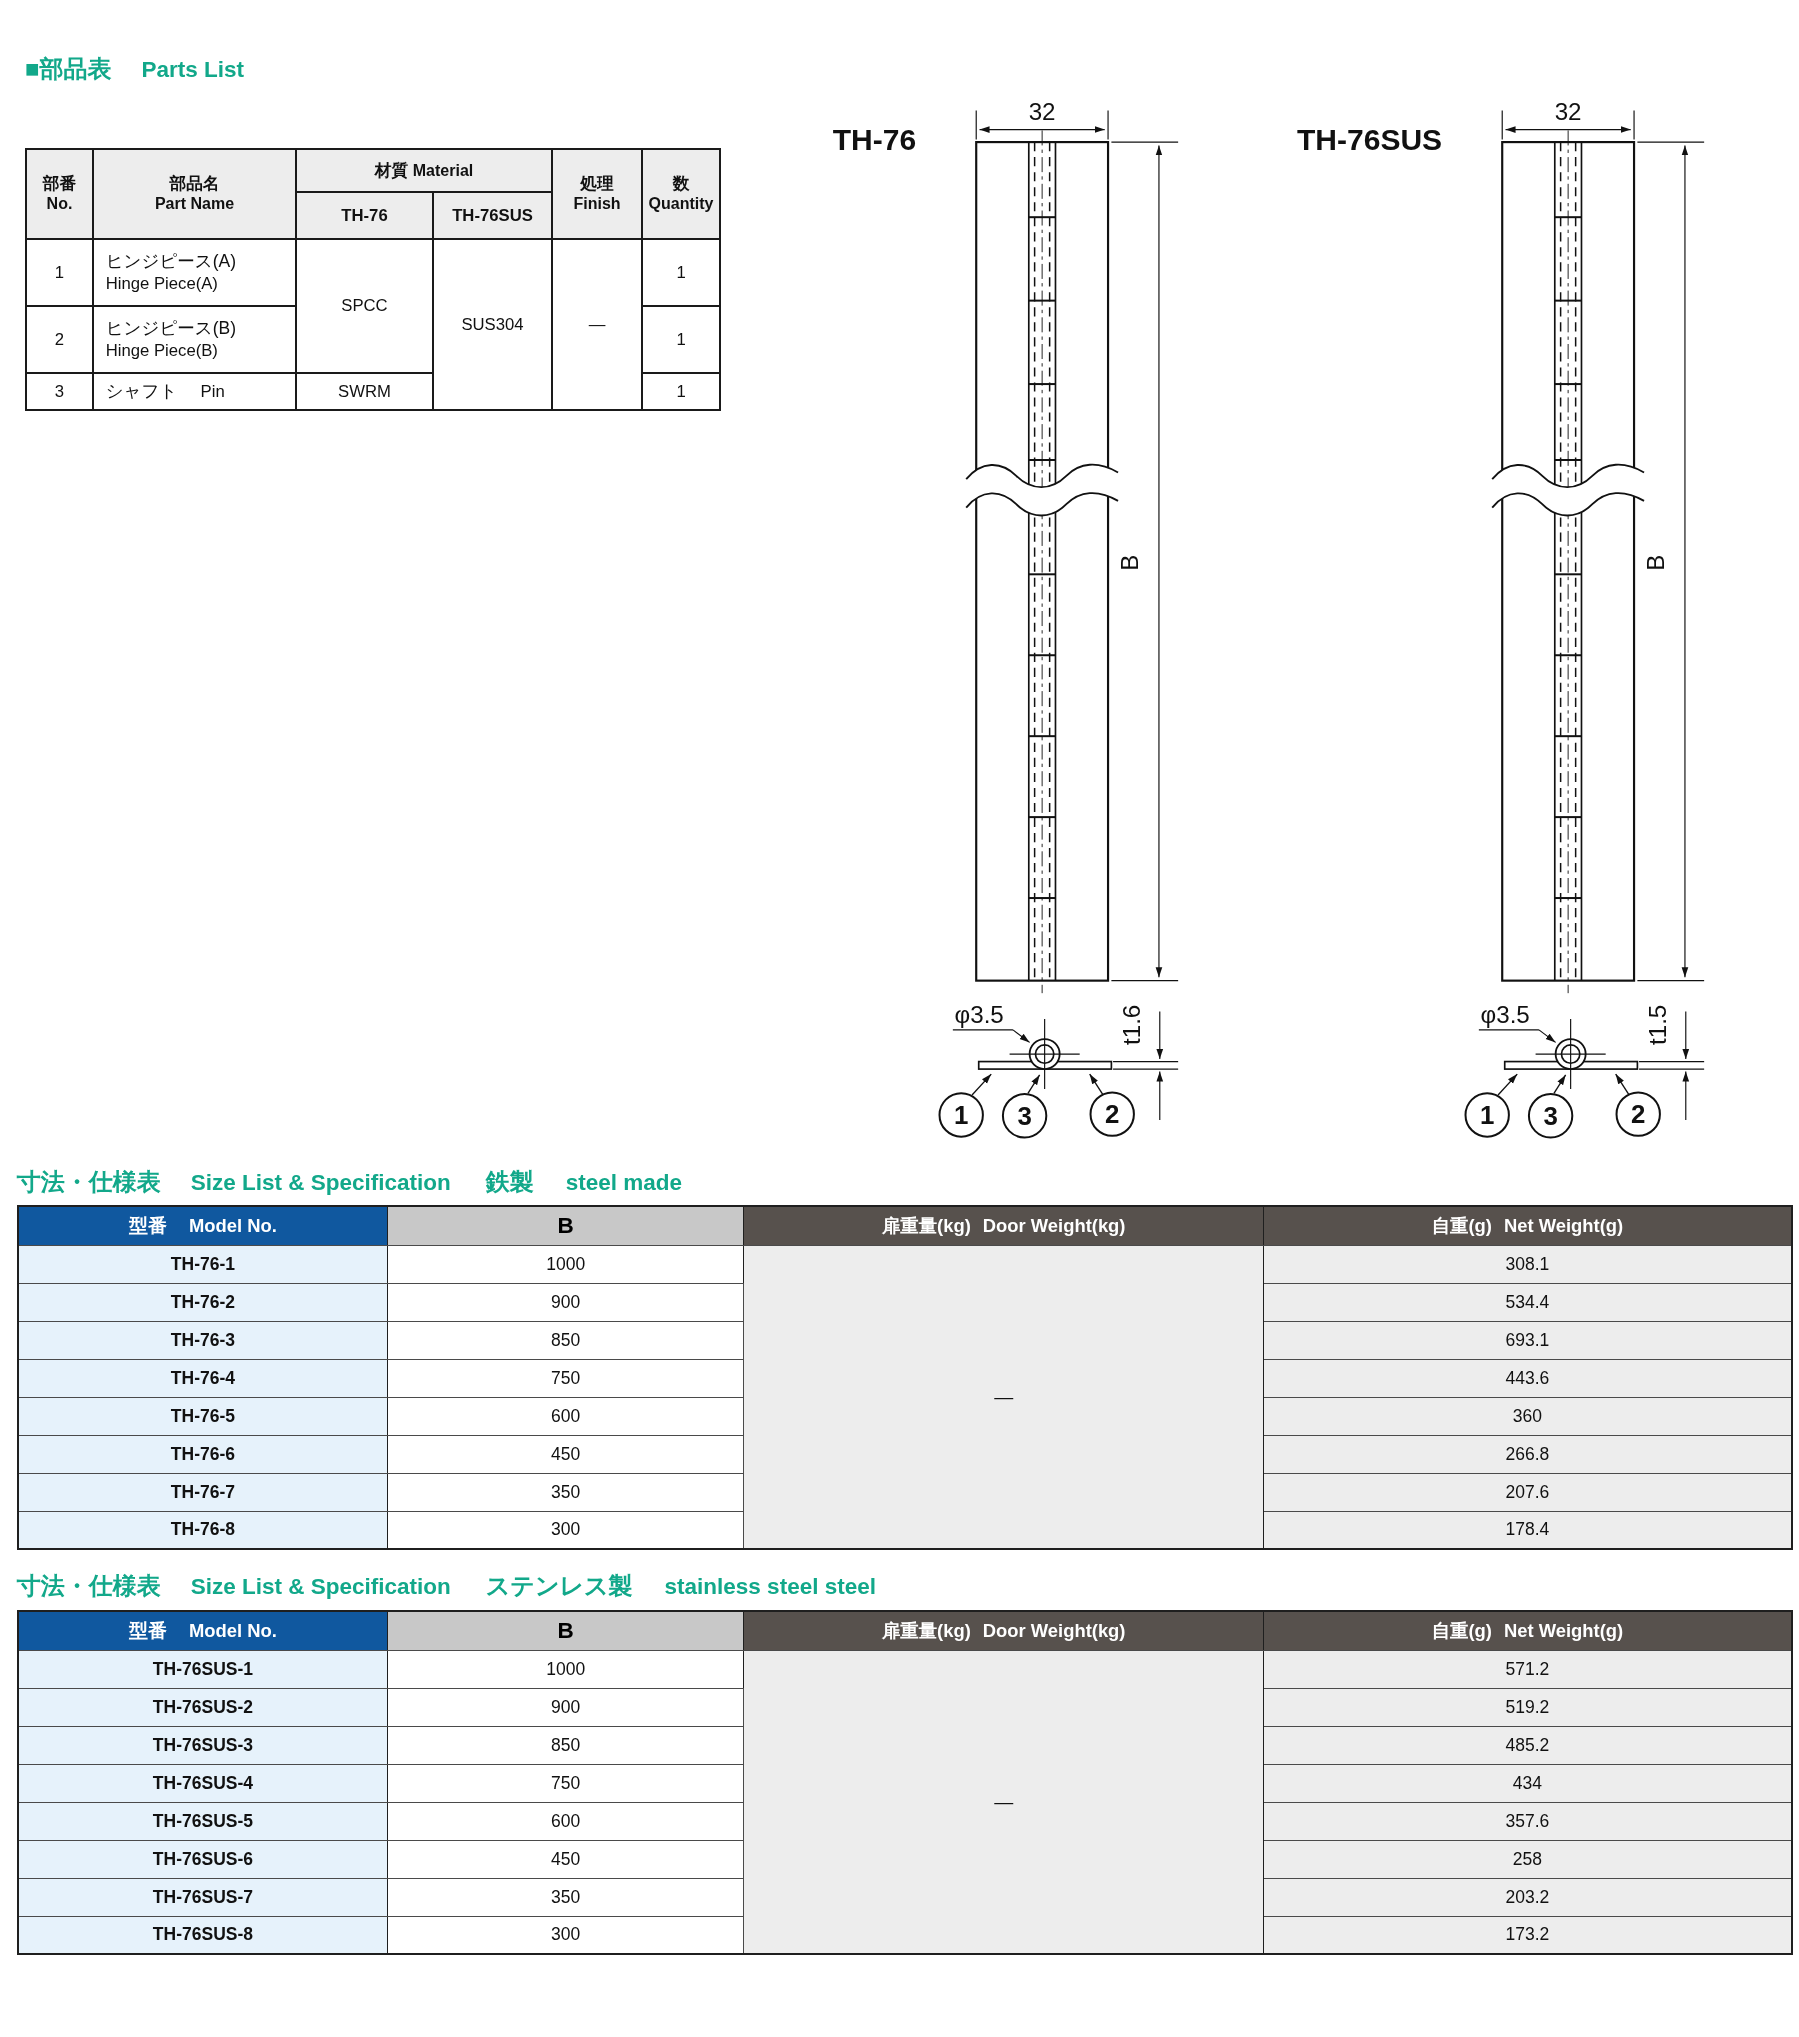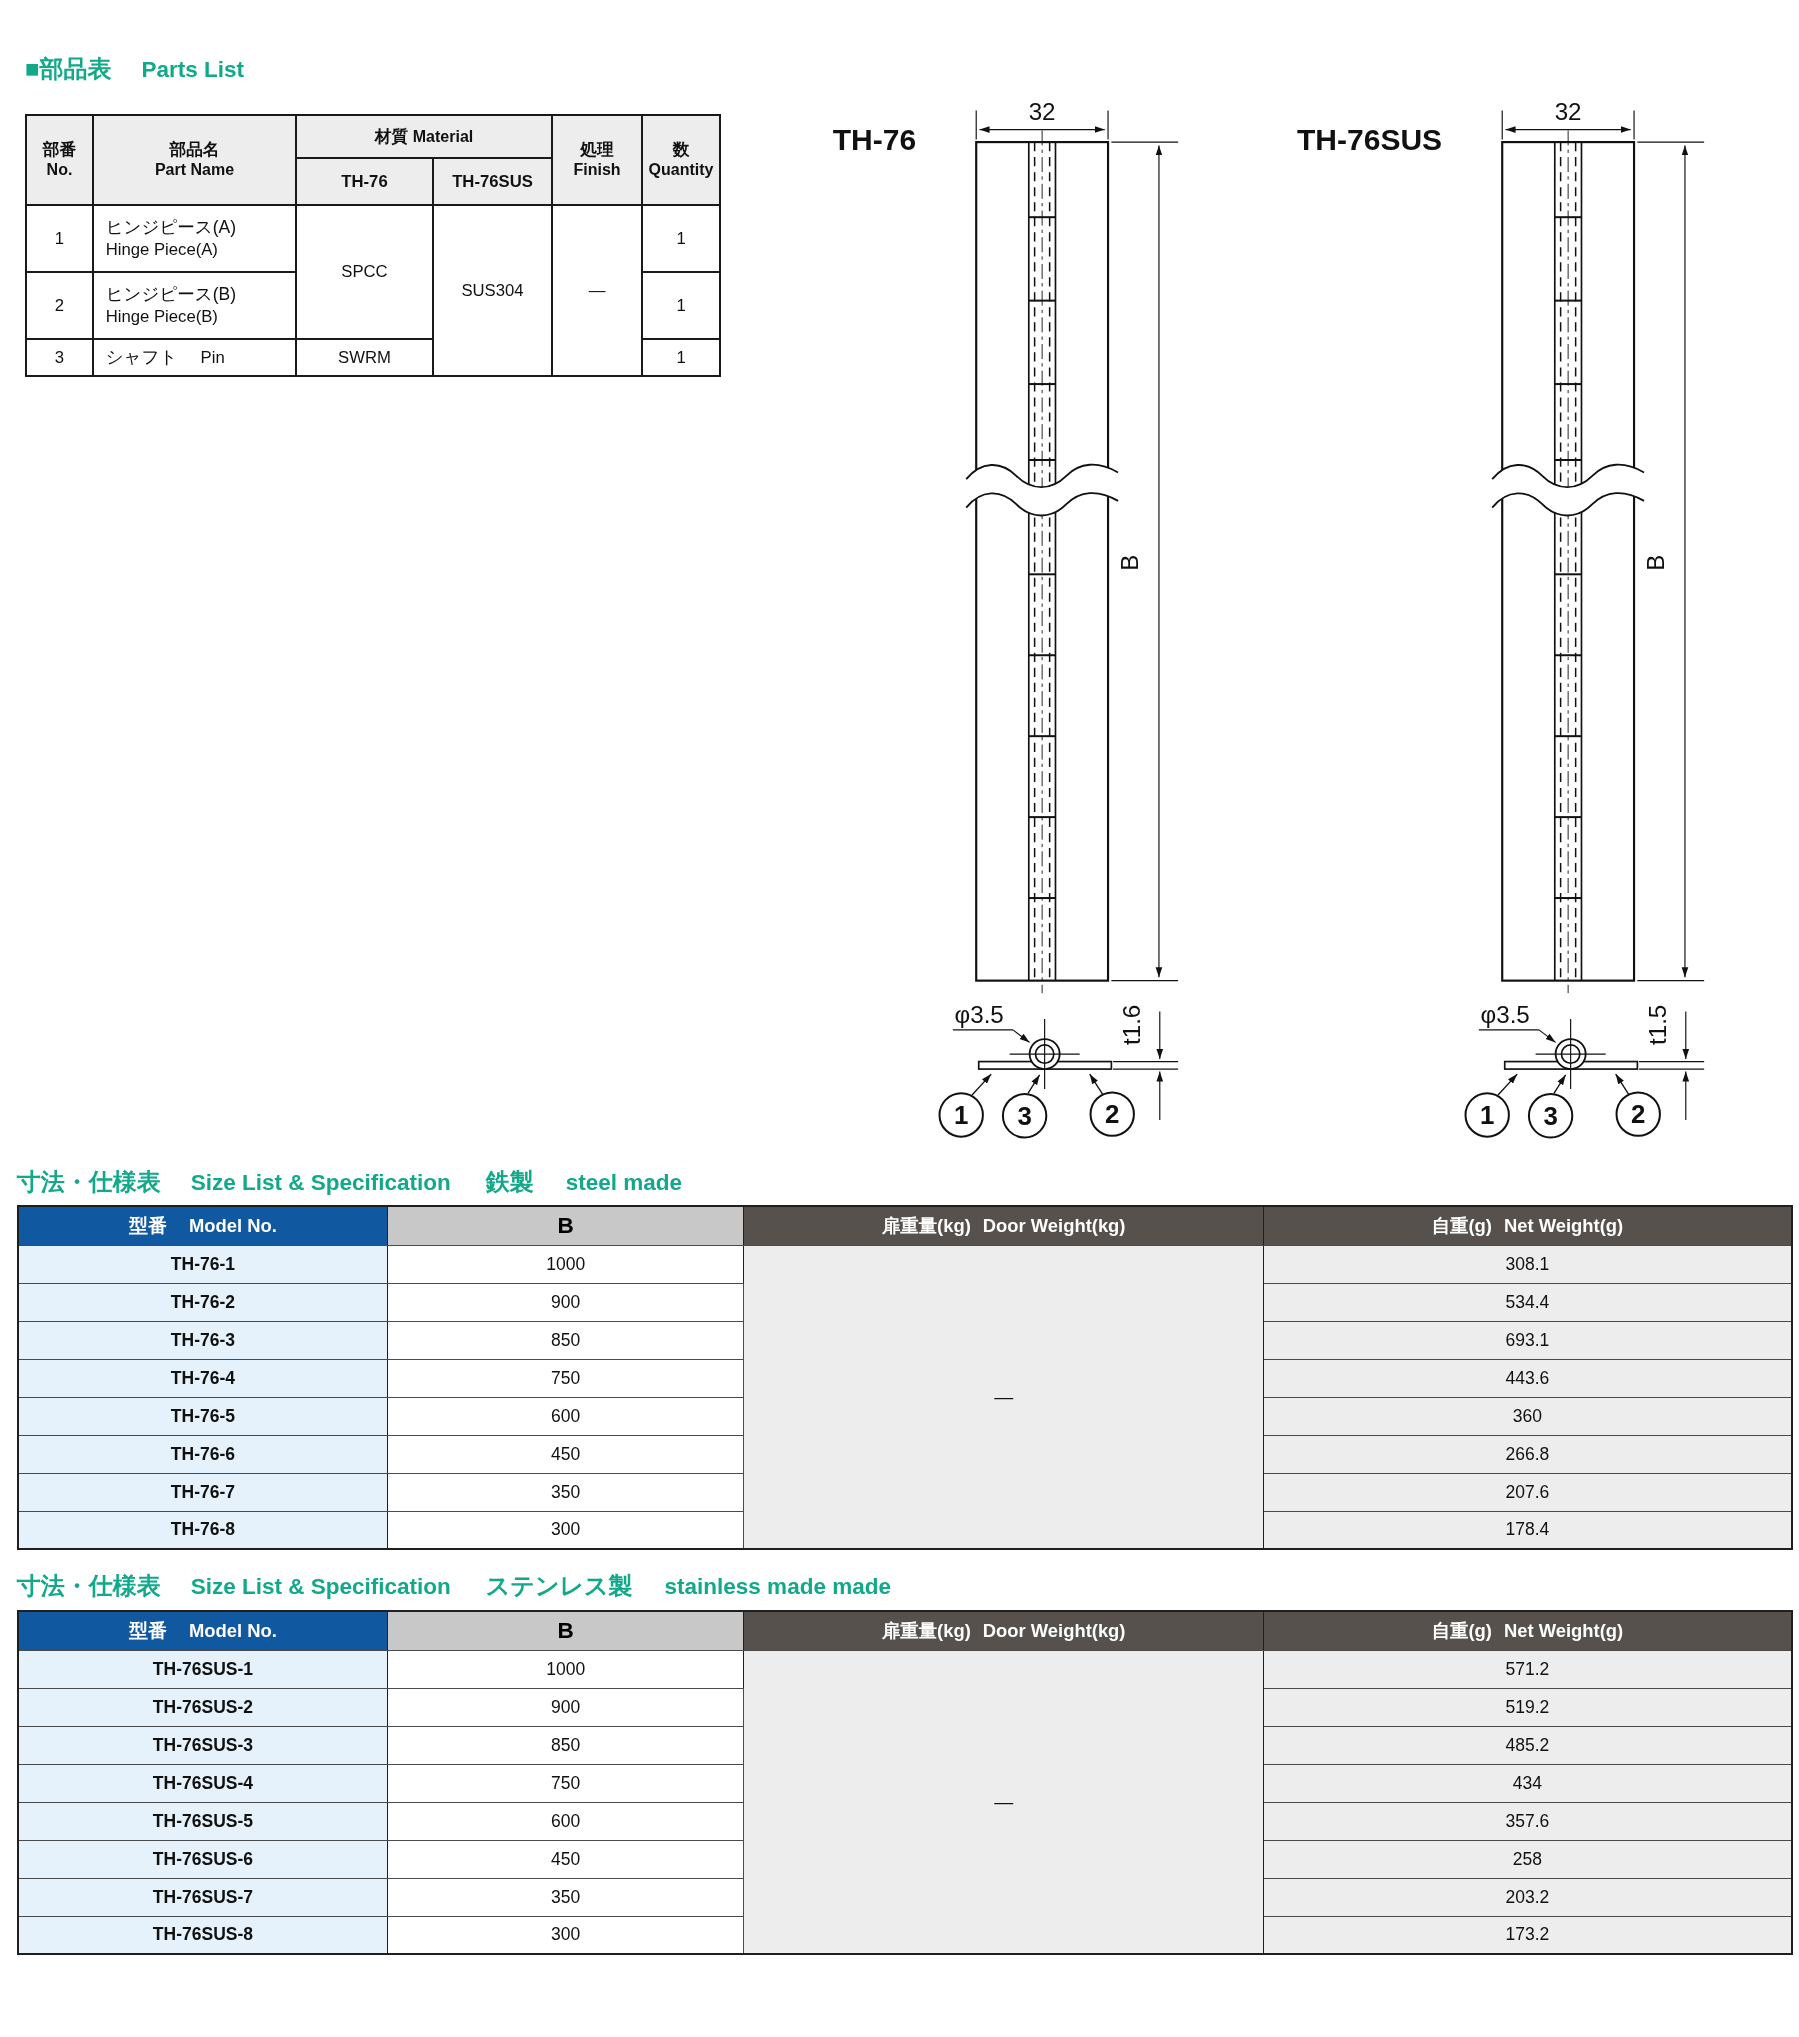--- a/index.html
+++ b/index.html
@@ -15,21 +15,21 @@
   .sec-head { position:absolute; color:#12a88a; font-weight:bold; white-space:nowrap; }
   .sec-head .ja  { font-size:24px; }
   .sec-head .en  { font-size:22.5px; margin-left:30px;margin-top:44px; }
   .sec-head .mat { font-size:24px; margin-left:35px; }
   .sec-head .mat-en { font-size:22.5px; margin-left:32px; }
   #parts-head  { left:25px; top:53px; }
   #spec-head-1 { left:16.7px; top:1166px; }
   #spec-head-2 { left:16.7px; top:1570px; }
 
   
-  .parts-table { position:absolute; left:25px; top:114px; width:693px;
+  .parts-table { position:absolute; left:25px; top:148px; width:693px;
                  border-collapse:collapse; table-layout:fixed; }
   .parts-table th, .parts-table td {
     border:2.1px solid #1a1a1a; text-align:center; vertical-align:middle;
     font-size:16.7px; line-height:1.3; padding:1.7px 3.3px;
   }
   .parts-table th { background:#ededed; font-weight:bold; }
   .parts-table th .l2 { font-size:16px; }
   .parts-table td.name { text-align:left; padding-left:11.7px; font-size:17.5px;margin-left:43px; }
   .parts-table td.name .en-line { font-size:16.7px; }
   .parts-table tr.hr1 { height:43px; }
@@ -339,21 +339,21 @@
         </tr>
       <tr>
           <td class="model">TH-76-8</td>
           <td class="bval">300</td>
           <td class="net">178.4</td>
         </tr>
     </tbody>
   </table>
 
   <div class="sec-head" id="spec-head-2">
-    <span class="ja">寸法・仕様表</span><span class="en">Size List &amp; Specification</span><span class="mat">ステンレス製</span><span class="mat-en">stainless made made</span>
+    <span class="ja">寸法・仕様表</span><span class="en">Size List &amp; Specification</span><span class="mat">ステンレス製</span><span class="mat-en">stainless steel steel</span>
   </div>
 
   <table class="spec-table" id="spec-table-2">
     <colgroup>
       <col style="width:370px">
         <col style="width:356px">
         <col style="width:520px">
         <col style="width:528px">
     </colgroup>
     <thead>

